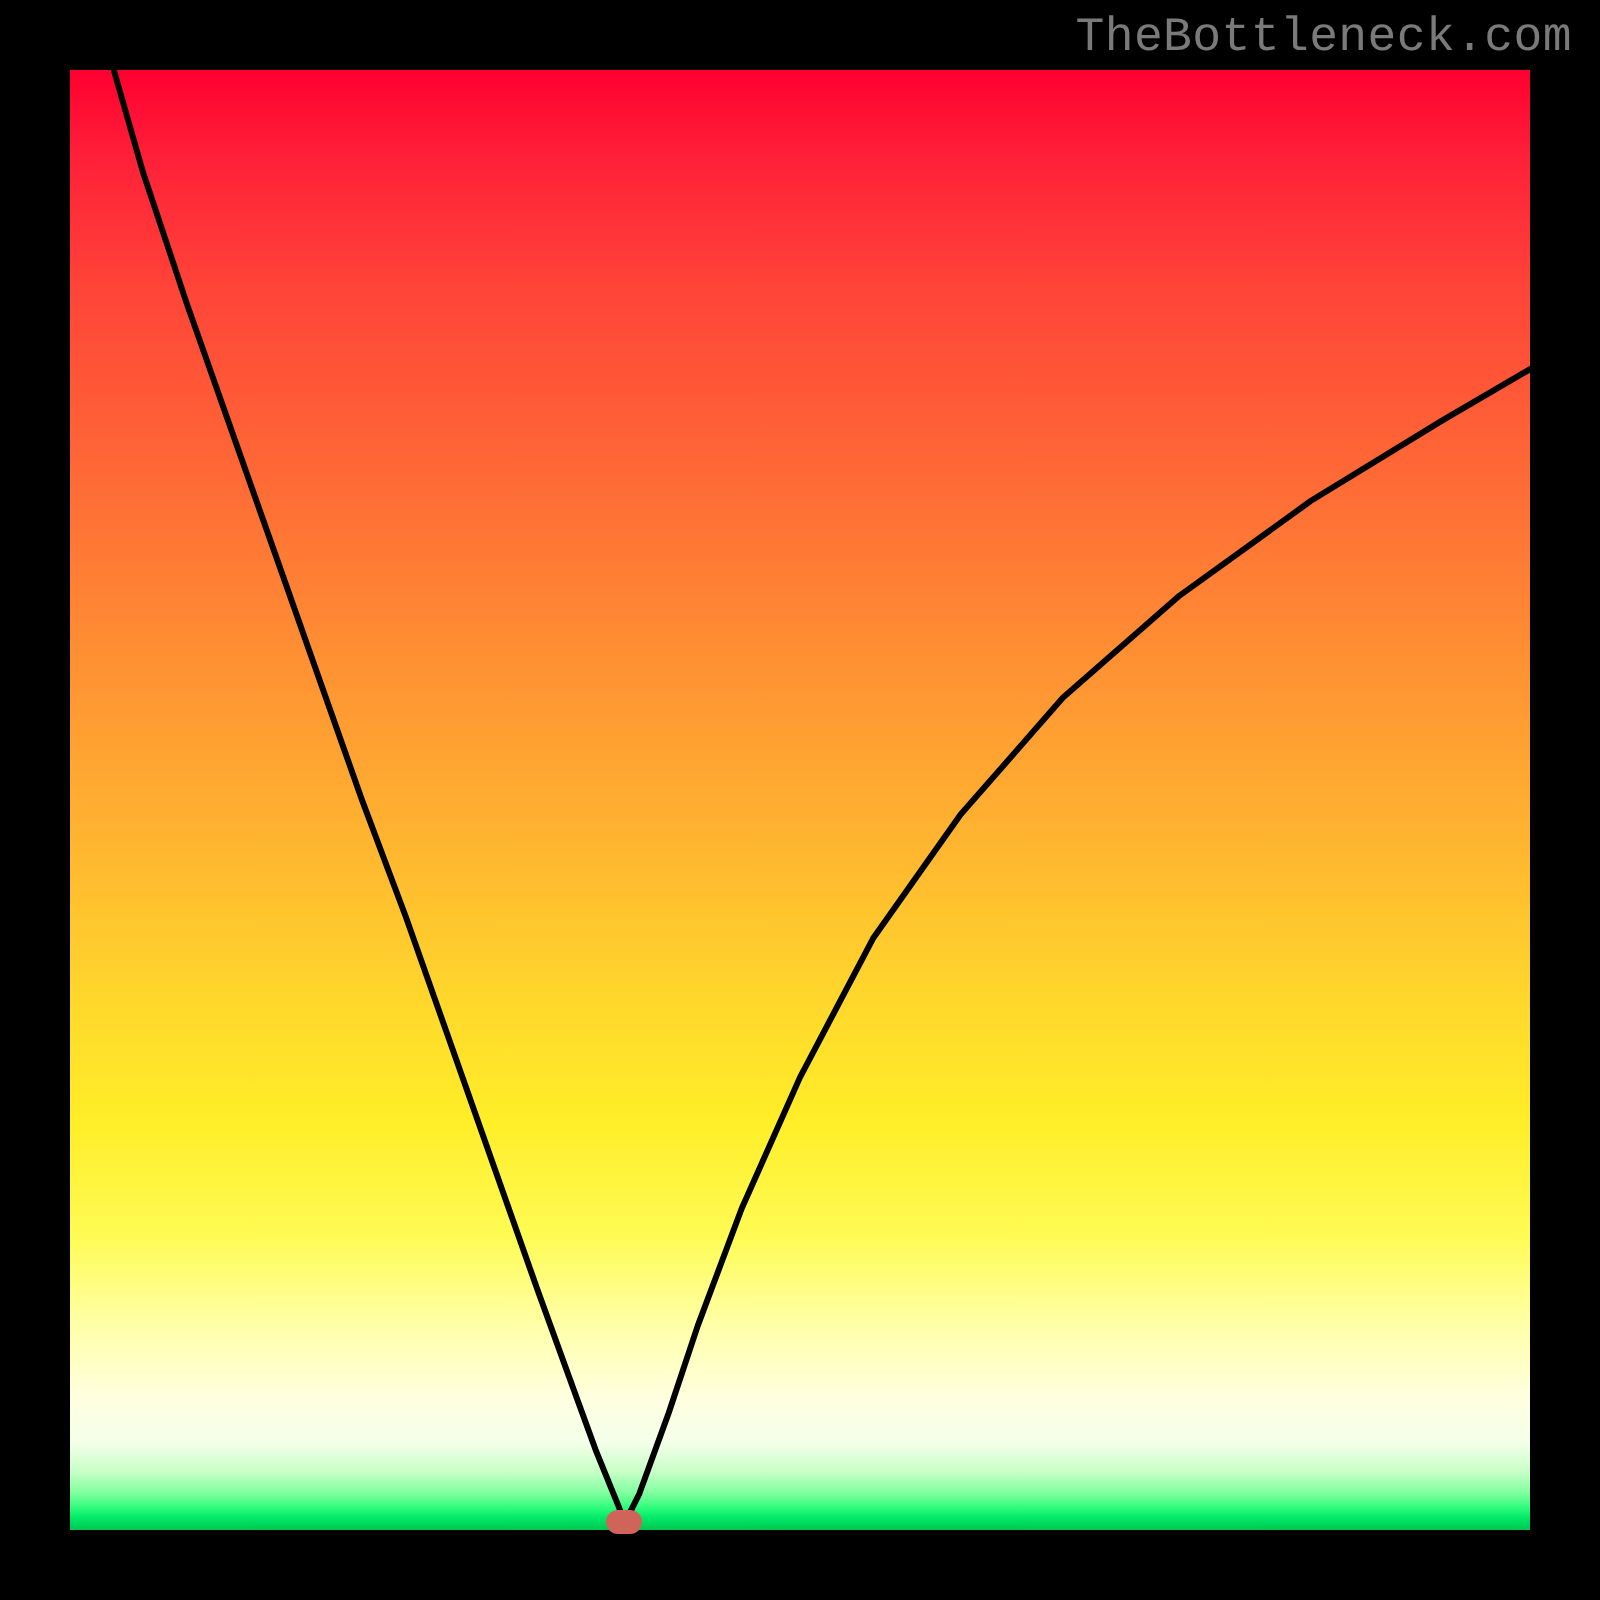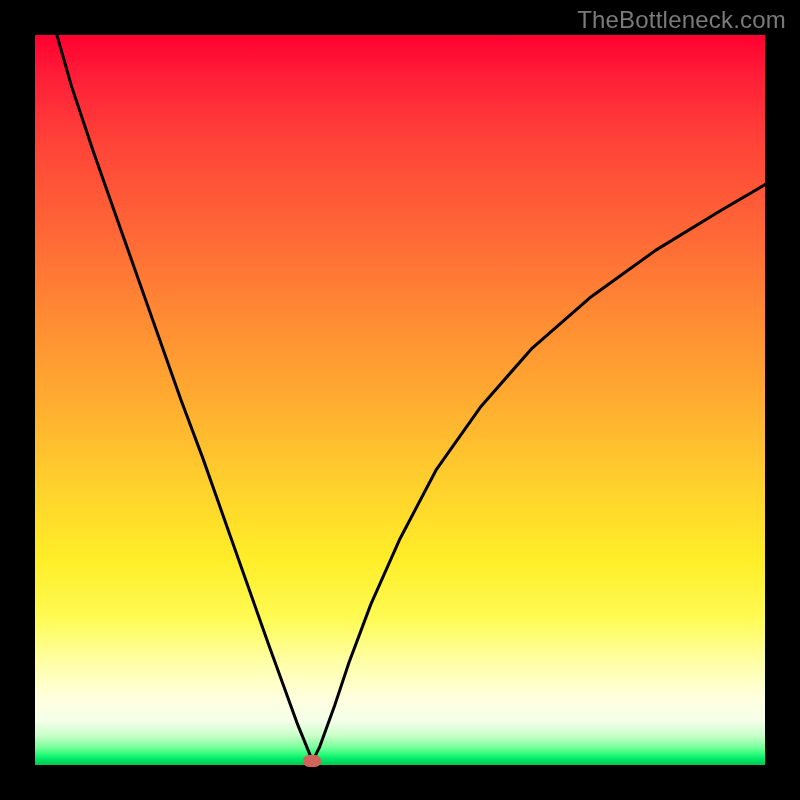--- a/index.html
+++ b/index.html
@@ -11,20 +11,21 @@
     overflow: hidden;
     font-family: Arial, Helvetica, sans-serif;
   }
   .frame {
     position: absolute;
     left: 0;
     top: 0;
     width: 800px;
     height: 800px;
     background: #000;
+    font-family: Liberation Mono, monospace;
   }
   .plot {
     position: absolute;
     left: 35px;
     top: 35px;
     width: 730px;
     height: 730px;
     
     background: linear-gradient(
       to bottom,

